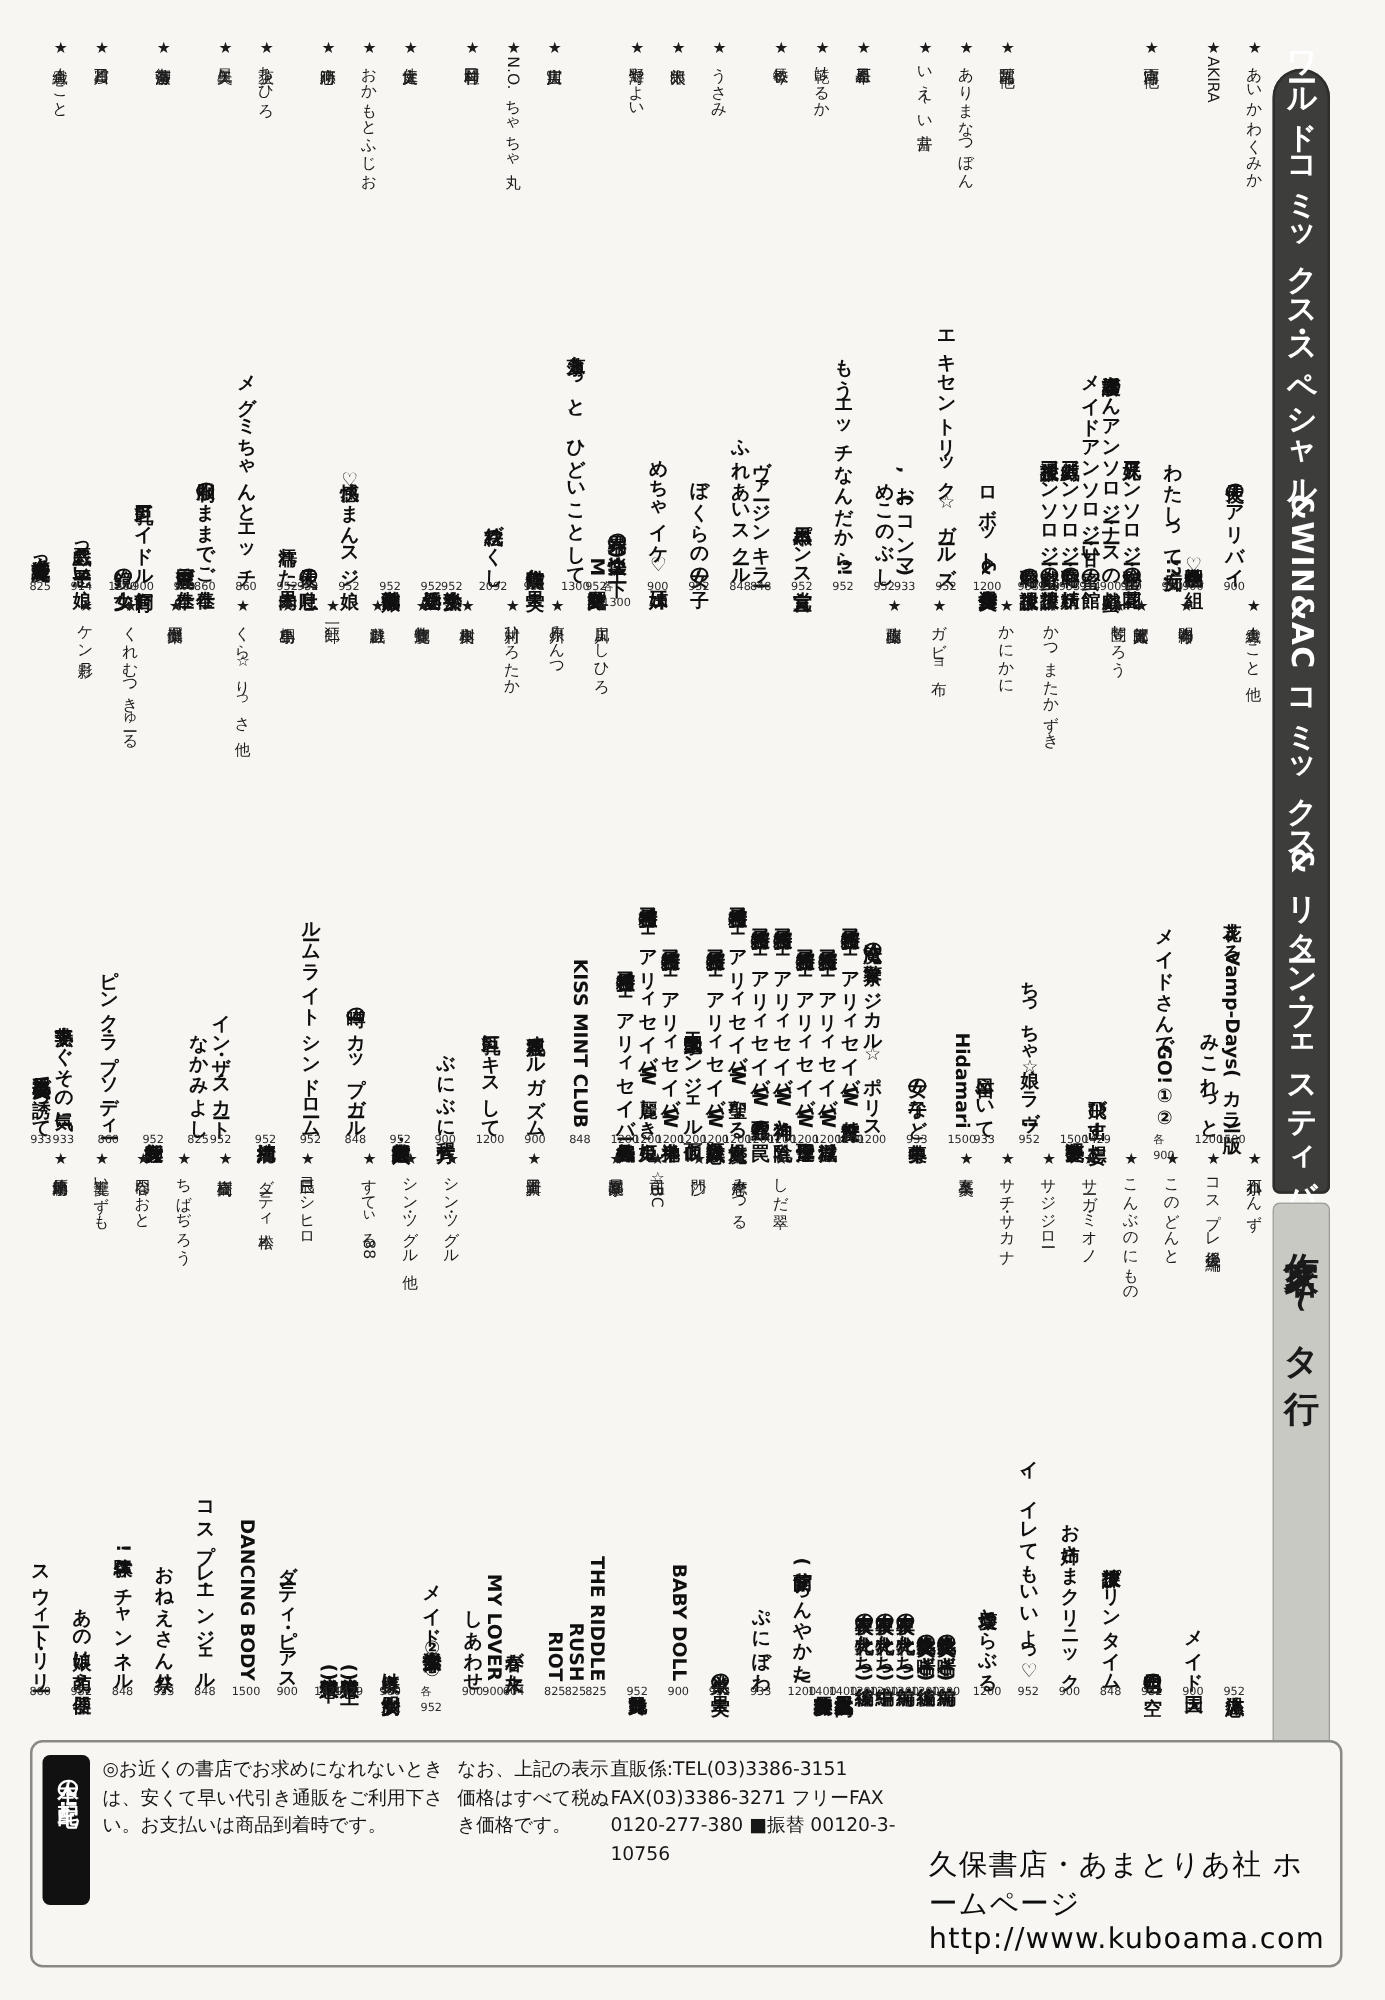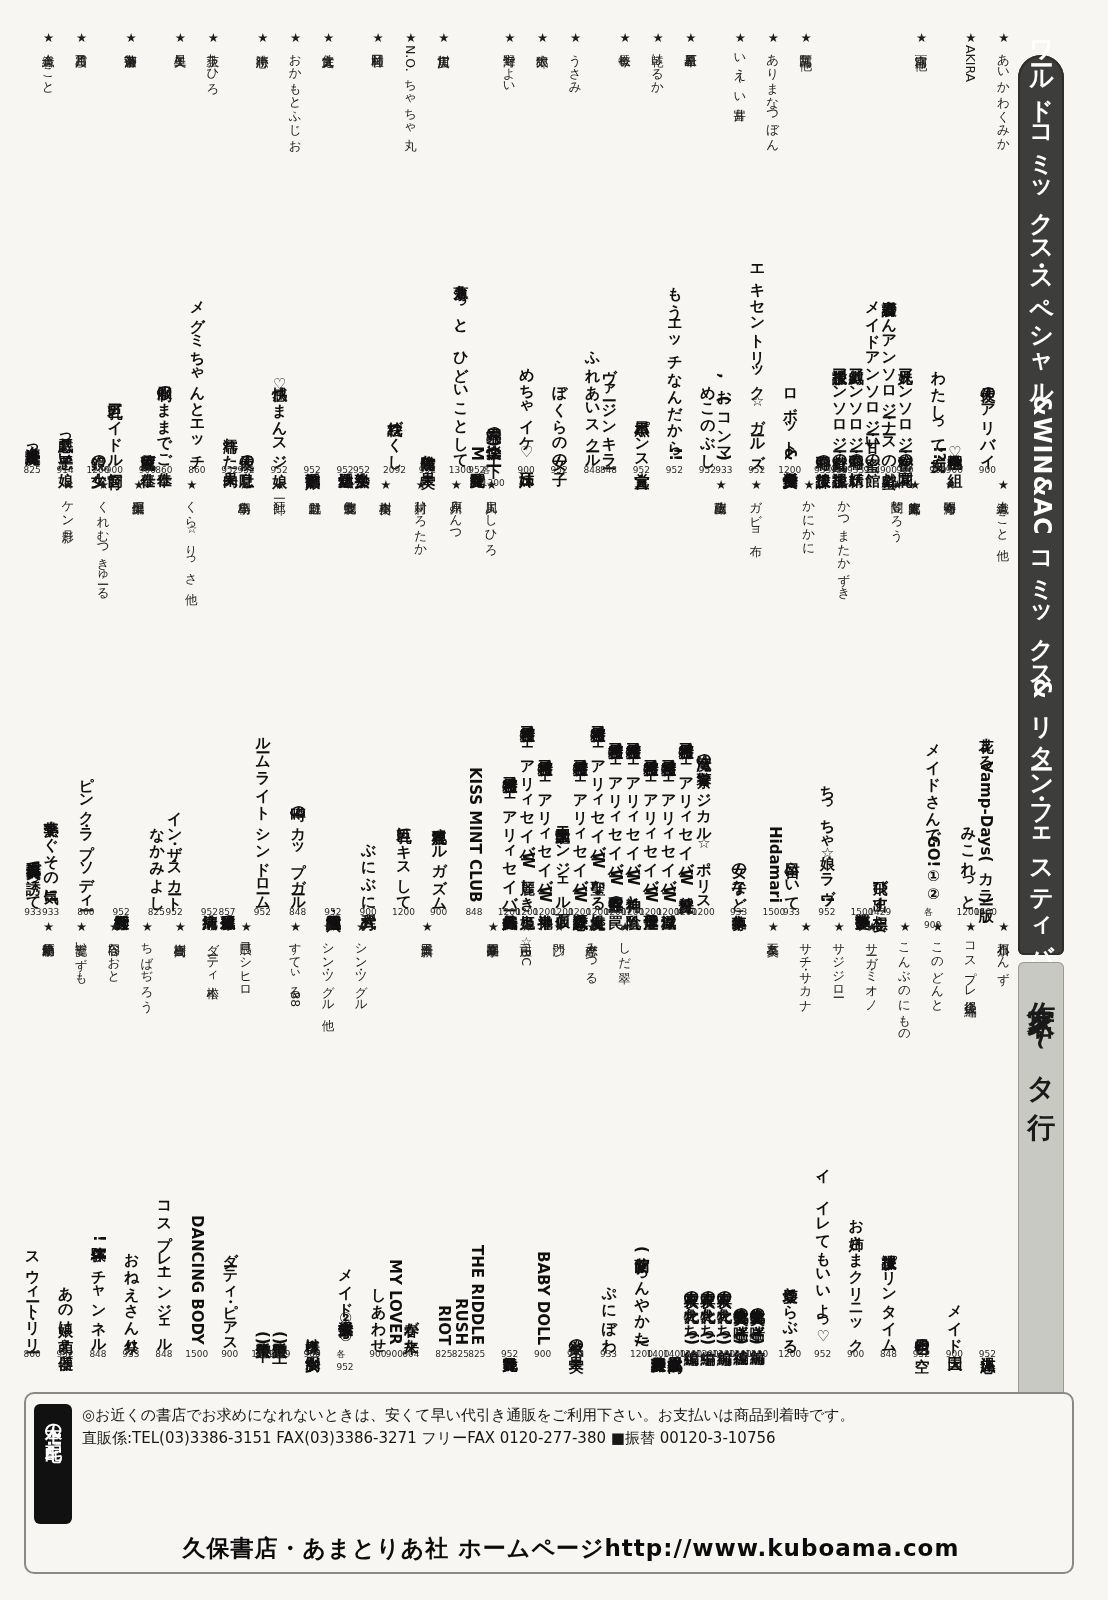--- a/index.html
+++ b/index.html
@@ -27,23 +27,23 @@
   .author{font-size:12.5px;font-weight:500;color:#1c1c1c;letter-spacing:0;}
   .title{font-size:15px;font-weight:bold;color:#101010;margin-top:auto;line-height:1.02;}
   .price{font-size:9px;color:#2a2a2a;margin-top:3px;height:13px;line-height:13px;}
 
   
   .notice{position:absolute;left:24px;top:1392px;width:1046px;height:178px;border:2px solid #8a8a85;
           border-radius:10px;background:#f7f6f2;display:flex;align-items:stretch;}
   .delivery-tag{width:38px;margin:10px 6px 10px 8px;background:#111111;border-radius:6px;
           display:flex;align-items:flex-start;justify-content:center;height:120px;}
   .delivery-tag .vtext{color:#ffffff;font-weight:bold;font-size:17px;padding-top:8px;}
-  .notice-body{flex:1;padding:10px 12px 8px 4px;display:flex;flex-direction:column;}
+  .notice-body{flex:1;padding:10px 12px 8px 4px;display:flex;flex-direction:row;}
   .notice-line{font-size:15px;line-height:1.5;color:#171717;}
-  .notice-footer{margin-top:auto;font-size:23px;font-weight:bold;text-align:center;color:#0c0c0c;letter-spacing:1px;}
+  .notice-footer{margin-top:auto;font-size:23px;font-weight:normal;color:#0c0c0c;letter-spacing:1px;}
 </style>
 </head>
 <body>
 
 <div class="page">
 
   <div class="banner">
     <span class="vtext">ワールドコミックス・スペシャル&amp;WIN&amp;ACコミックス&amp;リターン・フェスティバル</span>
   </div>
   <div class="index-bar">
@@ -425,24 +425,20 @@
           <span class="vtext author">★狂一郎</span>
         </div>
         <div class="col book-col">
           <span class="vtext title">ルームライト シンドローム</span>
           <span class="price">952</span>
         </div>
         <div class="col author-col">
           <span class="vtext author">★桐島小島</span>
         </div>
         <div class="col book-col">
-          <span class="vtext title">成仏屋彩香</span>
-          <span class="price">857</span>
-        </div>
-        <div class="col book-col">
           <span class="vtext title">清純病</span>
           <span class="price">952</span>
         </div>
         <div class="col author-col">
           <span class="vtext author">★くら☆りっさ 他</span>
         </div>
         <div class="col book-col">
           <span class="vtext title">イン・ザ・スカート</span>
           <span class="price">952</span>
         </div>
@@ -695,18 +691,19 @@
         </div>
       </div>
   </div>
 
   <div class="notice">
     <div class="delivery-tag">
       <span class="vtext">本の宅配!!</span>
     </div>
     <div class="notice-body">
       <div class="notice-line">◎お近くの書店でお求めになれないときは、安くて早い代引き通販をご利用下さい。お支払いは商品到着時です。</div>
+      <div class="notice-line">なお、上記の表示価格はすべて税ぬき価格です。</div>
       <div class="notice-line">直販係:TEL(03)3386-3151 FAX(03)3386-3271 フリーFAX 0120-277-380 ■振替 00120-3-10756</div>
       <div class="notice-footer">久保書店・あまとりあ社 ホームページhttp://www.kuboama.com</div>
     </div>
   </div>
 
 </div>
 
 </body></html>

